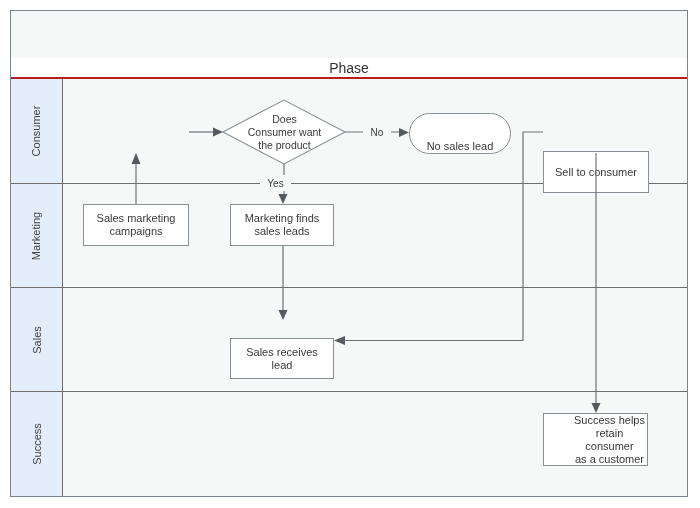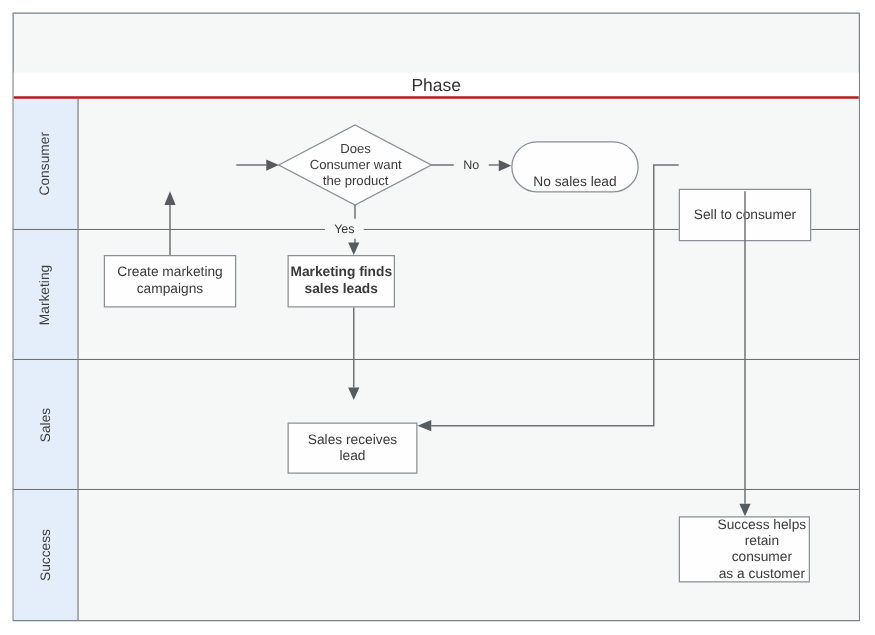--- a/index.html
+++ b/index.html
@@ -87,24 +87,24 @@
     <div class="lane-body"></div>
   </div>
 
   <div class="node pill" style="left:398px;top:102px;width:102px;height:41px;">
     <span>No sales lead</span>
   </div>
   <div class="node" style="left:532px;top:100px;width:106px;height:42px;margin-top:40px;">
     <span>Sell to consumer</span>
   </div>
   <div class="node" style="left:72px;top:193px;width:106px;height:42px;">
-    <span>Create marketing
+    <span>Sales marketing
 campaigns</span>
   </div>
-  <div class="node" style="left:219px;top:193px;width:86px;height:42px;font-weight:bold;">
+  <div class="node" style="left:219px;top:193px;width:104px;height:42px;">
     <span>Marketing finds
 sales leads</span>
   </div>
   <div class="node" style="left:219px;top:309px;width:104px;height:41px;margin-top:18px;">
     <span>Sales receives
 lead</span>
   </div>
   <div class="node" style="left:532px;top:402px;width:105px;height:53px;padding-left:28px;">
     <span>Success helps
 retain consumer

